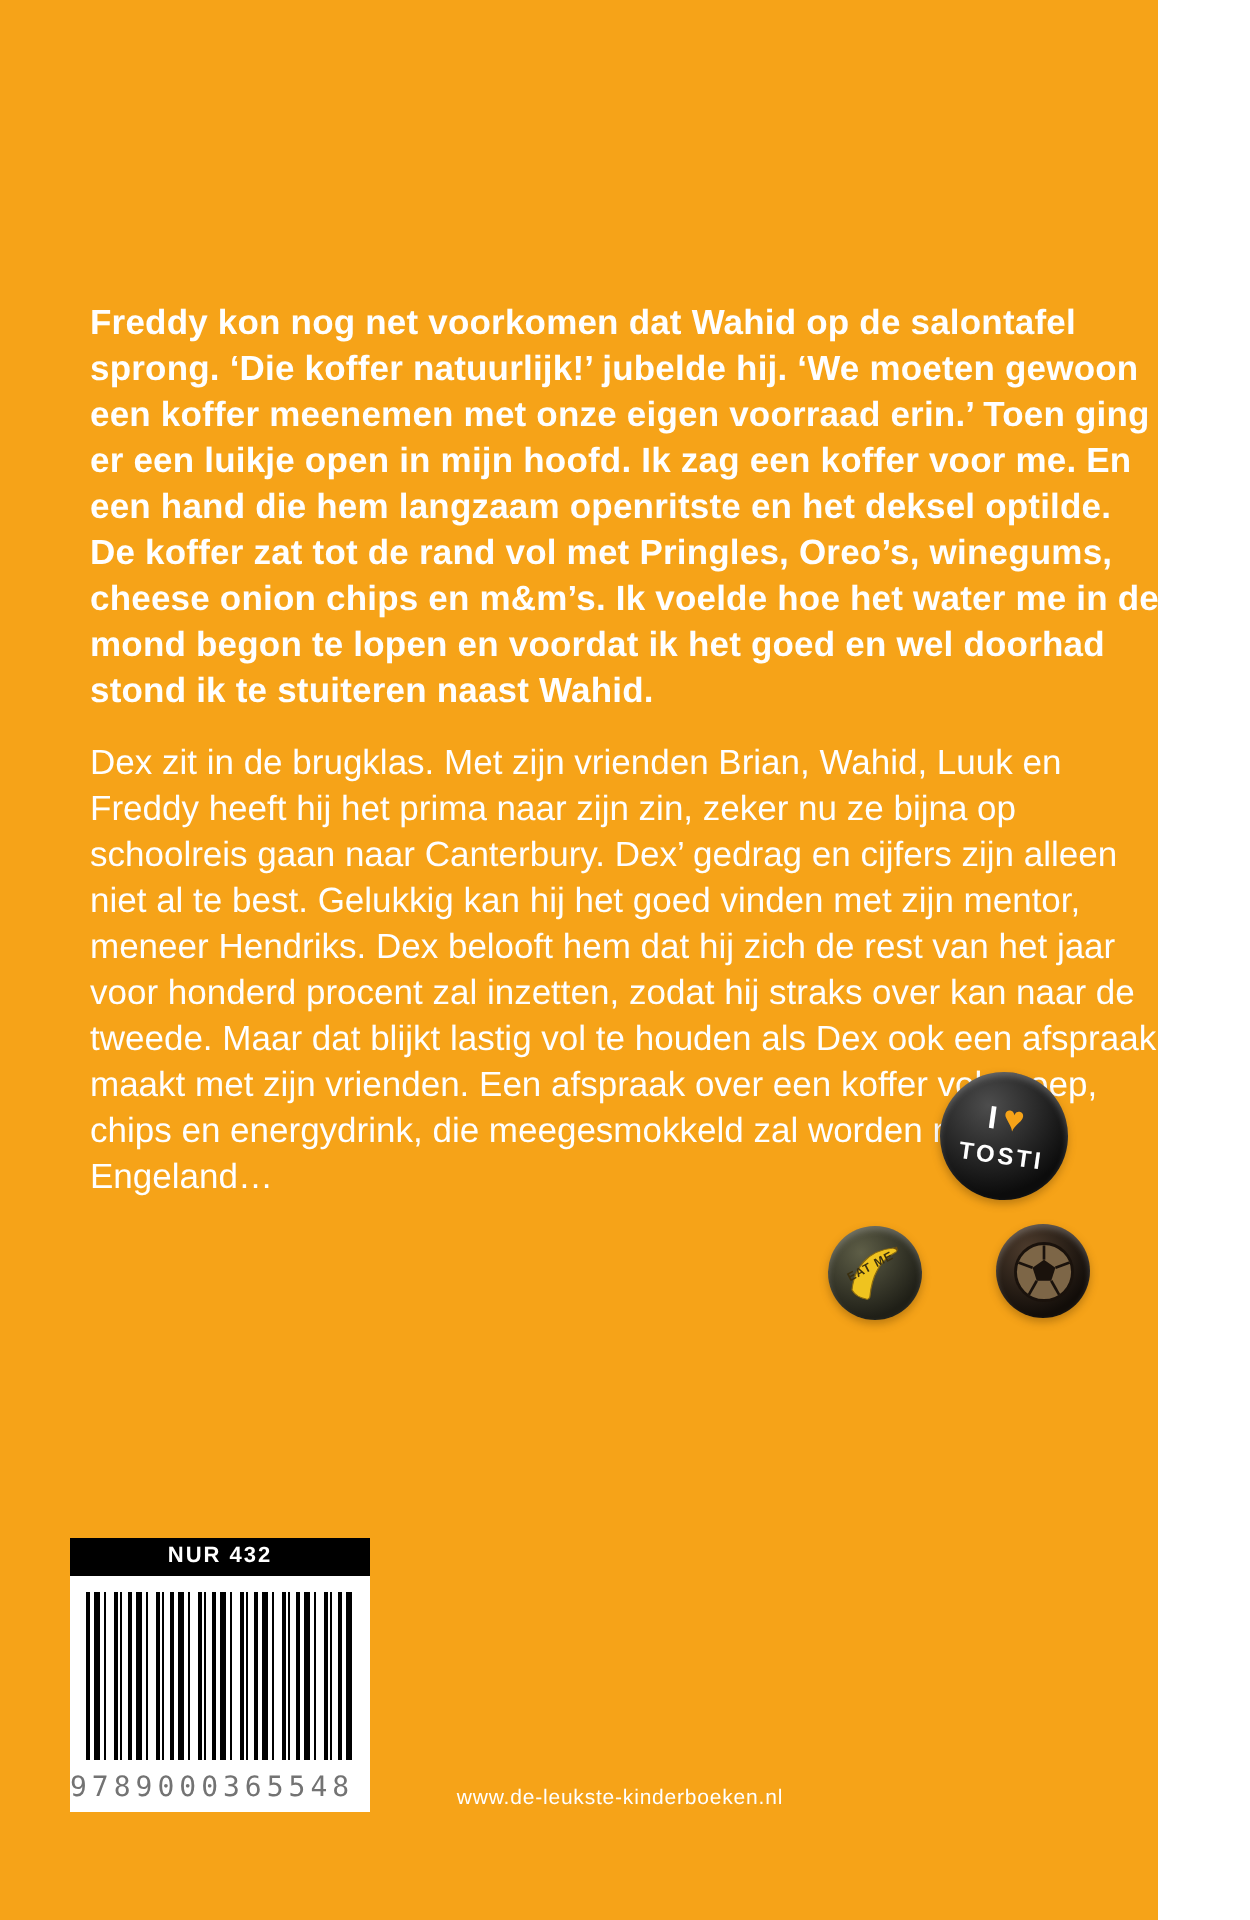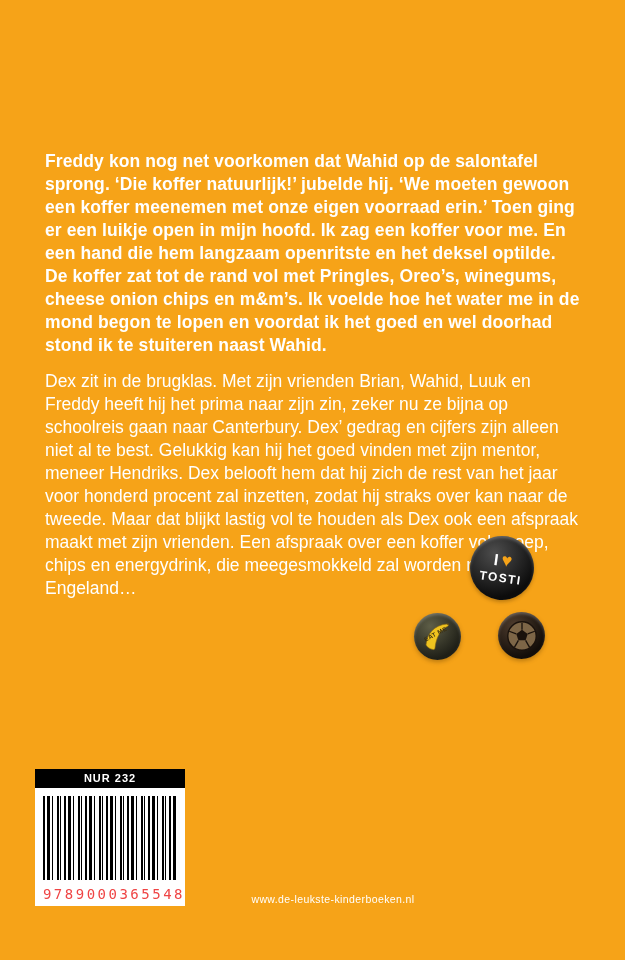--- a/index.html
+++ b/index.html
@@ -7,21 +7,21 @@
     padding: 0;
   }
   body {
     width: 625px;
     height: 960px;
     font-family: "Liberation Sans", sans-serif;
     overflow: hidden;
   }
   .page {
     position: relative;
-    width: 625px;
+    width: 579px;
     height: 960px;
     background: #F6A318;
   }
   .quote {
     position: absolute;
     left: 45px;
     top: 150px;
     width: 537px;
     margin: 0;
     color: #ffffff;
@@ -138,25 +138,25 @@
       #fff 16px, #fff 17px,
       #000 17px, #000 18px,
       #fff 18px, #fff 21px
     );
   }
   .barcode-number {
     position: absolute;
     left: 0;
     right: 0;
     bottom: 4px;
-    text-align: right;
+    text-align: left;
     font-family: "DejaVu Sans Mono", monospace;
     font-size: 14px;
     letter-spacing: 2.5px;
-    color: #ef4444;
+    color: #737373;
   }
   .website {
     position: absolute;
     left: 0;
     right: 0;
     top: 893px;
     text-align: center;
     color: #ffffff;
     font-size: 10.5px;
     letter-spacing: 0.4px;
@@ -193,21 +193,21 @@
       <polygon points="20,13.5 26,17.8 23.8,24.6 16.2,24.6 14,17.8" fill="#1a120c"></polygon>
       <line x1="20" y1="13.5" x2="20" y2="6" stroke="#1a120c" stroke-width="1.4"></line>
       <line x1="26" y1="17.8" x2="33.5" y2="15" stroke="#1a120c" stroke-width="1.4"></line>
       <line x1="14" y1="17.8" x2="6.5" y2="15" stroke="#1a120c" stroke-width="1.4"></line>
       <line x1="23.8" y1="24.6" x2="28" y2="32" stroke="#1a120c" stroke-width="1.4"></line>
       <line x1="16.2" y1="24.6" x2="12" y2="32" stroke="#1a120c" stroke-width="1.4"></line>
     </svg>
   </div>
 
   <div class="barcode-block">
-    <div class="nur">NUR 232</div>
+    <div class="nur">NUR 432</div>
     <div class="barcode-white">
       <div class="bars"></div>
       <div class="barcode-number">9789000365548</div>
     </div>
   </div>
 
   <div class="website">www.de-leukste-kinderboeken.nl</div>
 
 </div>
 

